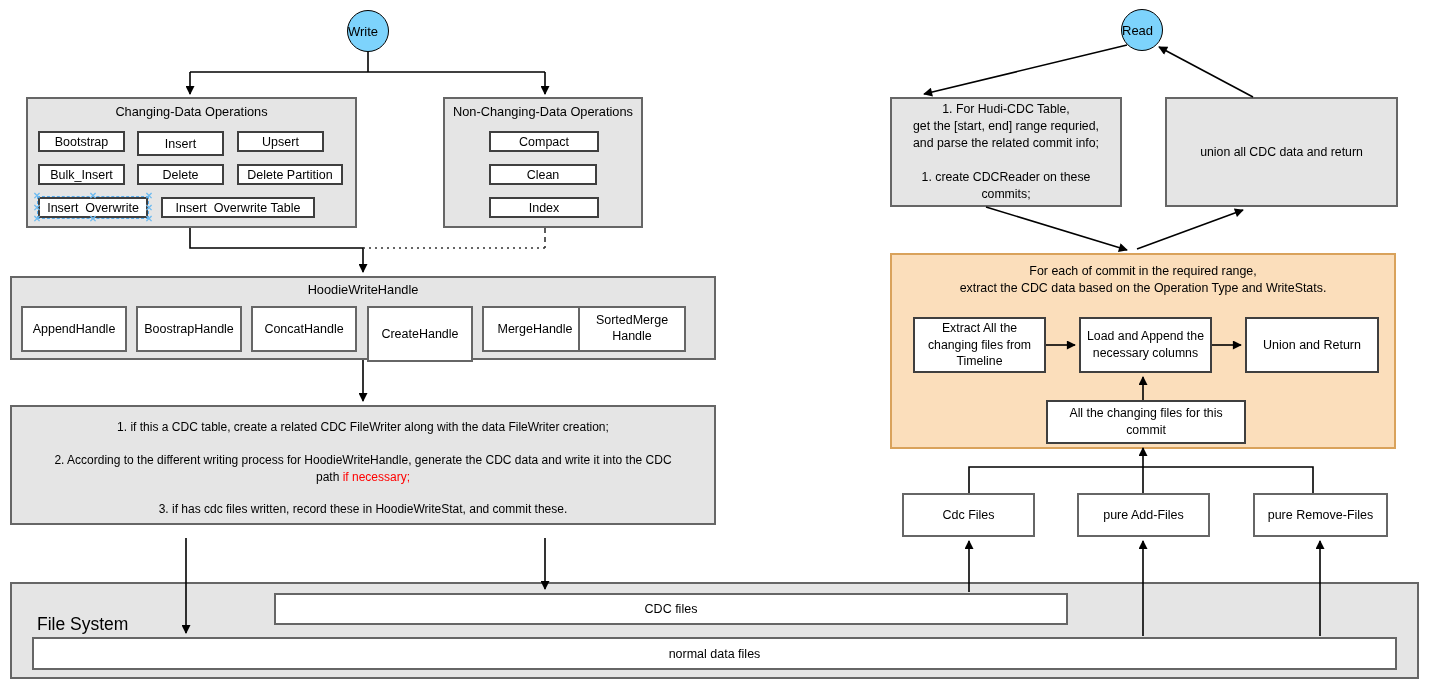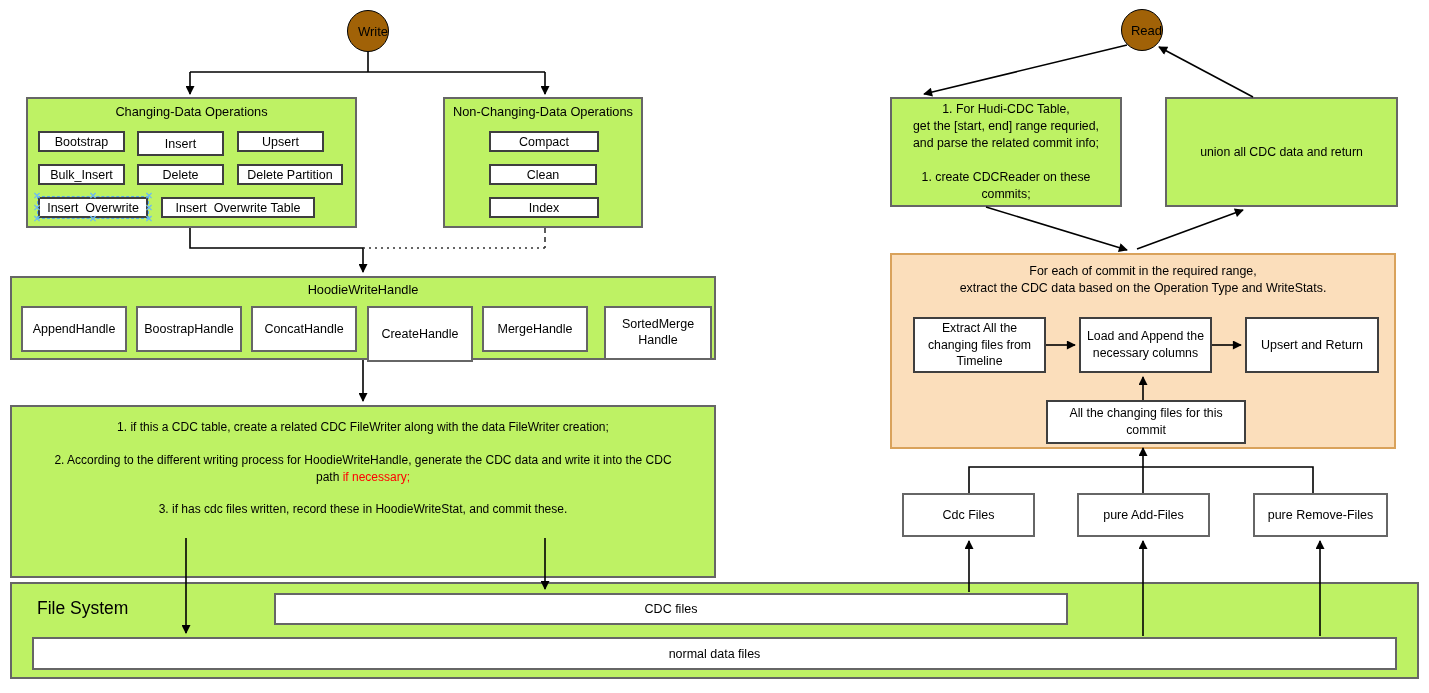--- a/index.html
+++ b/index.html
@@ -1,38 +1,38 @@
 <!DOCTYPE html>
 <html><head>
 <meta charset="utf-8">
 <style>
   html,body{margin:0;padding:0;background:#fff;}
   .canvas{position:relative;width:1429px;height:693px;background:#fff;
           font-family:"Liberation Sans",sans-serif;color:#000;overflow:hidden;}
   .abs{position:absolute;box-sizing:border-box;}
-  .frame{border:2px solid #666;background:#bef264;}
+  .frame{border:2px solid #666;background:#e5e5e5;}
   .node{border:2px solid #3f3f3f;background:#fff;display:flex;align-items:center;
         justify-content:center;text-align:center;font-size:12.5px;white-space:pre;}
   .node.wrap{white-space:normal;line-height:1.25;}
   .gray{border-color:#666;}
   .ctitle{position:absolute;left:0;right:0;text-align:center;font-size:12.8px;}
-  .circle{border:1.7px solid #000;border-radius:50%;background:#a16207;display:flex;
-          align-items:center;justify-content:flex-end;font-size:13px;}
+  .circle{border:1.7px solid #000;border-radius:50%;background:#7dd3fc;display:flex;
+          align-items:center;justify-content:flex-start;font-size:13px;}
   .orange{background:#FBDEBB;border:2px solid #D9A25B;}
   .lines{display:flex;flex-direction:column;align-items:center;justify-content:center;
          text-align:center;font-size:12.3px;line-height:1.38;}
   .lines .line{min-height:1.38em;white-space:pre;}
   .steps{display:flex;flex-direction:column;align-items:center;font-size:12px;
          line-height:1.4;text-align:center;}
   .steps div{white-space:pre;}
   .steps .s1{margin-top:12px;}
   .steps .s2a{margin-top:16px;}
   .steps .s3{margin-top:16px;}
   .red{color:#FF0000;}
-  .fs-label{font-size:17.5px;}
+  .fs-label{font-size:17.5px;margin-top:16px;}
   .wires{position:absolute;left:0;top:0;z-index:5;pointer-events:none;}
   .sel{border:1.4px dashed #56AEF0;z-index:6;}
   .sel .h{position:absolute;width:8px;height:8px;color:#6FBBF0;font-size:9.5px;
           line-height:8px;text-align:center;font-weight:bold;}
   .otitle{position:absolute;left:0;right:0;top:8px;text-align:center;font-size:12.4px;line-height:1.35;}
 </style>
 </head>
 <body>
 
 <div class="canvas">
@@ -70,23 +70,23 @@
   <div class="abs node" style="left:489px;top:164px;width:108px;height:21px">Clean</div>
   <div class="abs node" style="left:489px;top:197px;width:110px;height:21px">Index</div>
 
   <div class="abs frame" style="left:10px;top:276px;width:706px;height:84px"></div>
   <div class="abs ctitle" style="left:10px;top:282px;width:706px">HoodieWriteHandle</div>
   <div class="abs node gray" style="left:21px;top:306px;width:106px;height:46px">AppendHandle</div>
   <div class="abs node gray" style="left:136px;top:306px;width:106px;height:46px">BoostrapHandle</div>
   <div class="abs node gray" style="left:251px;top:306px;width:106px;height:46px">ConcatHandle</div>
   <div class="abs node gray" style="left:367px;top:306px;width:106px;height:56px">CreateHandle</div>
   <div class="abs node gray" style="left:482px;top:306px;width:106px;height:46px">MergeHandle</div>
-  <div class="abs node gray wrap" style="left:604px;top:306px;width:108px;height:54px;padding:0 24px">SortedMerge Handle</div>
+  <div class="abs node gray wrap" style="left:578px;top:306px;width:108px;height:46px;padding:0 24px">SortedMerge Handle</div>
 
-  <div class="abs frame steps" style="left:10px;top:405px;width:706px;height:173px">
+  <div class="abs frame steps" style="left:10px;top:405px;width:706px;height:120px">
     <div class="s1">1. if this a CDC table, create a related CDC FileWriter along with the data FileWriter creation;</div>
     <div class="s2a">2. According to the different writing process for HoodieWriteHandle, generate the CDC data and write it into the CDC</div>
     <div><span>path </span><span class="red">if necessary;</span></div>
     <div class="s3">3. if has cdc files written, record these in HoodieWriteStat, and commit these.</div>
   </div>
 
   <div class="abs frame" style="left:10px;top:582px;width:1409px;height:97px"></div>
   <div class="abs fs-label" style="left:37px;top:598px">File System</div>
   <div class="abs node gray" style="left:274px;top:593px;width:794px;height:32px">CDC files</div>
   <div class="abs node gray" style="left:32px;top:637px;width:1365px;height:33px">normal data files</div>
@@ -117,21 +117,21 @@
     <div class="line">Extract All the</div>
     <div class="line">changing files from</div>
     <div class="line">Timeline</div>
   </div>
 
   <div class="abs node lines" style="left:1079px;top:317px;width:133px;height:56px;font-size:12.3px">
     <div class="line">Load and Append the</div>
     <div class="line">necessary columns</div>
   </div>
 
-  <div class="abs node" style="left:1245px;top:317px;width:134px;height:56px">Upsert and Return</div>
+  <div class="abs node" style="left:1245px;top:317px;width:134px;height:56px">Union and Return</div>
 
   <div class="abs node lines" style="left:1046px;top:400px;width:200px;height:44px;font-size:12.3px">
     <div class="line">All the changing files for this</div>
     <div class="line">commit</div>
   </div>
 
   <div class="abs node gray" style="left:902px;top:493px;width:133px;height:44px">Cdc Files</div>
   <div class="abs node gray" style="left:1077px;top:493px;width:133px;height:44px">pure Add-Files</div>
   <div class="abs node gray" style="left:1253px;top:493px;width:135px;height:44px">pure Remove-Files</div>
 

